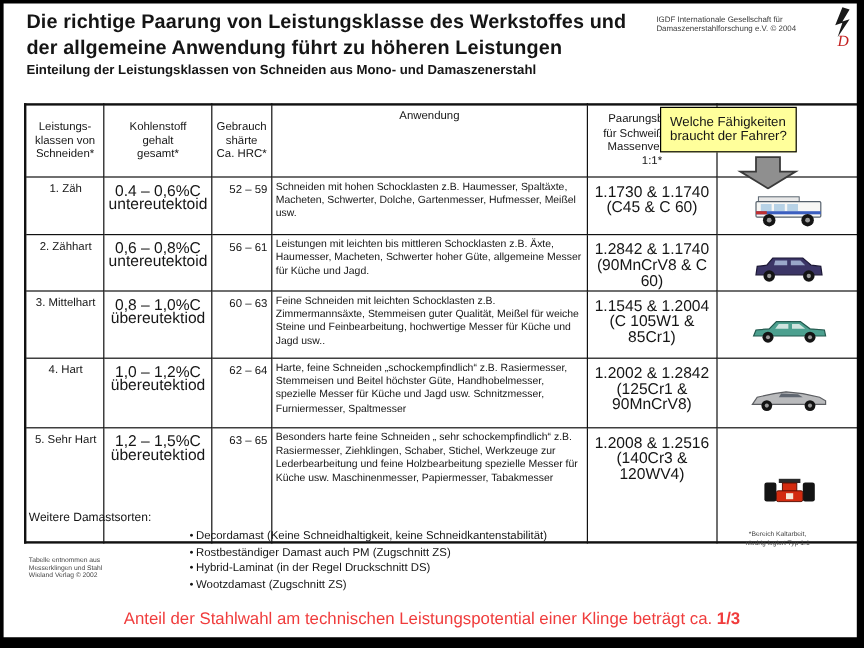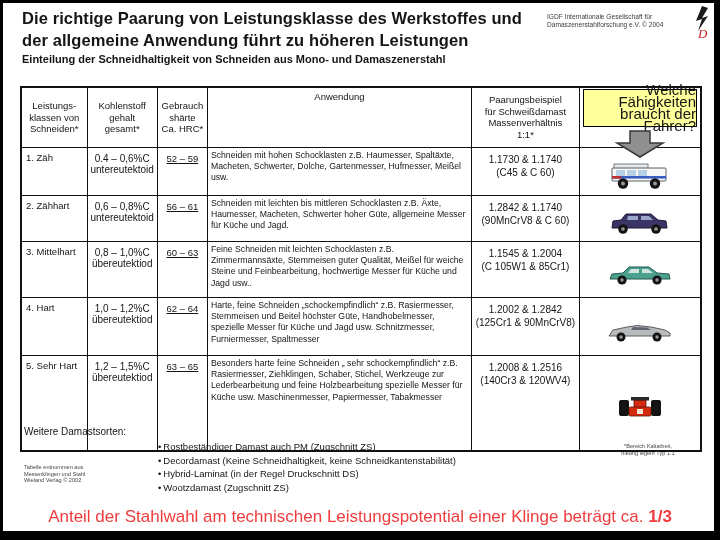--- a/index.html
+++ b/index.html
@@ -8,52 +8,52 @@
   .frame{position:absolute;inset:0;border:solid #000;border-width:3px 6px 9px 3px;pointer-events:none;z-index:60;}
 
   .title{position:absolute;left:22px;top:8px;font-size:16.5px;font-weight:bold;line-height:21.5px;letter-spacing:0.1px;}
   .subtitle{position:absolute;left:22px;top:53px;font-size:11px;font-weight:bold;}
 
   .credit{position:absolute;left:547px;top:13px;font-size:6.6px;line-height:8.2px;color:#3c3c3c;}
   .logo{position:absolute;left:691px;top:5px;width:22px;height:36px;}
 
   .tablewrap{position:absolute;left:20px;top:86px;}
   table{border-collapse:collapse;table-layout:fixed;border:2px solid #111;}
-  td{border:1.5px solid #111;vertical-align:top;padding:2px 3px;font-size:10px;line-height:11px;white-space:pre-line;overflow:hidden;}
+  td{border:1.5px solid #111;vertical-align:top;padding:2px 3px;font-size:13px;line-height:11px;white-space:pre-line;overflow:hidden;}
   tr.hrow{height:60px;} tr.r0{height:48px;} tr.r1{height:46px;} tr.r2{height:56px;} tr.r3{height:58px;} tr.r4{height:96px;}
   td.hc{text-align:center;vertical-align:middle;font-size:9.5px;line-height:11.5px;}
   td.hc-anw{text-align:center;vertical-align:top;font-size:9.5px;padding-top:3px;}
-  td.klasse{font-size:9.5px;padding-top:4px;padding-left:4px;}
+  td.klasse{font-size:9.5px;padding-top:4px;padding-left:4px;text-align:center;}
   td.kohl{text-align:center;padding-top:5px;}
-  td.hrc{text-align:center;font-size:9.5px;padding-top:5px;text-decoration:underline;}
+  td.hrc{text-align:right;font-size:9.5px;padding-top:5px;}
   td.anw{font-size:8.7px;line-height:11.4px;white-space:normal;padding:2px 3px;}
   td.paar{text-align:center;padding-top:5px;line-height:13px;}
   td.vcell{text-align:center;vertical-align:middle;}
 
-  .driver-box{position:absolute;left:583px;top:89px;width:112px;height:36px;background:#ffff9b;border:1.5px solid #000;
-     display:flex;align-items:center;justify-content:center;text-align:right;font-size:15px;line-height:12px;white-space:pre-line;z-index:20;}
+  .driver-box{position:absolute;left:550px;top:89px;width:112px;height:36px;background:#ffff9b;border:1.5px solid #000;
+     display:flex;align-items:center;justify-content:center;text-align:left;font-size:11px;line-height:12px;white-space:pre-line;z-index:20;}
   .down-arrow{position:absolute;left:614px;top:130px;z-index:30;}
 
   .weitere{position:absolute;left:24px;top:426px;font-size:10px;}
   .source-note{position:absolute;left:24px;top:464px;font-size:5.6px;line-height:6.6px;color:#444;white-space:pre-line;}
   .sorten{position:absolute;left:158px;top:440px;font-size:9.5px;line-height:13.5px;list-style:none;margin:0;padding:0;}
   .sorten li::before{content:"•";margin-right:2px;}
   .footnote{position:absolute;left:598px;top:443px;width:100px;font-size:5.6px;line-height:6.6px;text-align:center;color:#444;white-space:pre-line;}
-  .red-note{position:absolute;left:0;right:0;top:507px;text-align:center;font-size:17px;}
+  .red-note{position:absolute;left:0;right:0;top:507px;text-align:center;font-size:14px;}
 </style>
 </head>
 <body>
 
 <div class="page">
 
   <div class="title">
     <div>Die richtige Paarung von Leistungsklasse des Werkstoffes und</div>
     <div>der allgemeine Anwendung führt zu höheren Leistungen</div>
   </div>
-  <div class="subtitle">Einteilung der Schneidhaltigkeit von Schneiden aus Mono- und Damaszenerstahl</div>
+  <div class="subtitle">Einteilung der Leistungsklassen von Schneiden aus Mono- und Damaszenerstahl</div>
 
   <div class="credit">
     <div>IGDF Internationale Gesellschaft für</div>
     <div>Damaszenerstahlforschung e.V. © 2004</div>
   </div>
   <svg class="logo" viewBox="0 0 22 36">
     <path d="M11,1 L17,3 L11,13 L17,11 L7,26 L11,14 L5,16 Z" fill="#1a1a1a"></path>
     <text x="7" y="33" font-size="13" font-style="italic" font-family="Liberation Serif, serif" fill="#c42222">D</text>
   </svg>
 
@@ -109,21 +109,21 @@
                 <circle cx="49" cy="22.5" r="2" fill="#9a9a9a"></circle>
             </svg>
           </td>
         </tr>
 
         <tr class="r1">
           <td class="klasse">2. Zähhart</td>
           <td class="kohl">0,6 – 0,8%C
 untereutektoid</td>
           <td class="hrc">56 – 61</td>
-          <td class="anw">Schneiden mit leichten bis mittleren Schocklasten z.B. Äxte, Haumesser, Macheten, Schwerter hoher Güte, allgemeine Messer für Küche und Jagd.</td>
+          <td class="anw">Leistungen mit leichten bis mittleren Schocklasten z.B. Äxte, Haumesser, Macheten, Schwerter hoher Güte, allgemeine Messer für Küche und Jagd.</td>
           <td class="paar">1.2842 &amp; 1.1740
 (90MnCrV8 &amp; C 60)</td>
           <td class="vcell">
             <svg width="64" height="28" viewBox="0 0 64 28">
               <path d="M4,19 L5,12 L13,11 L18,5 L43,5 L50,11 L58,12 L59,19 Z" fill="#3b3566" stroke="#1c1836" stroke-width="1"></path>
               <path d="M20,7 L30,7 L30,11 L19,11 Z" fill="#9aa7c9"></path>
               <path d="M33,7 L41,7 L45,11 L33,11 Z" fill="#9aa7c9"></path>
               <circle cx="15" cy="20" r="4.8" fill="#141414"></circle>
                 <circle cx="15" cy="20" r="1.8" fill="#9a9a9a"></circle>
               <circle cx="48" cy="20" r="4.8" fill="#141414"></circle>
@@ -200,22 +200,22 @@
 braucht der Fahrer?</div>
   <svg class="down-arrow" width="52" height="28" viewBox="0 0 52 28">
     <path d="M16,1 L36,1 L36,13 L49,13 L26,27 L3,13 L16,13 Z" fill="#8f8f8f" stroke="#3a3a3a" stroke-width="1.5"></path>
   </svg>
 
   <div class="weitere">Weitere Damastsorten:</div>
   <div class="source-note">Tabelle entnommen aus
 Messerklingen und Stahl
 Wieland Verlag © 2002</div>
   <ul class="sorten">
+      <li>Decordamast (Keine Schneidhaltigkeit, keine Schneidkantenstabilität)</li>
       <li>Rostbeständiger Damast auch PM (Zugschnitt ZS)</li>
-      <li>Decordamast (Keine Schneidhaltigkeit, keine Schneidkantenstabilität)</li>
       <li>Hybrid-Laminat (in der Regel Druckschnitt DS)</li>
       <li>Wootzdamast (Zugschnitt ZS)</li>
     </ul>
   <div class="footnote">*Bereich Kaltarbeit,
 niedrig legiert Typ 1.1</div>
 
   <div class="red-note" style="color: rgb(240, 60, 60);">
     <span>Anteil der Stahlwahl am technischen Leistungspotential einer Klinge beträgt ca. </span><b>1/3</b>
   </div>
 

